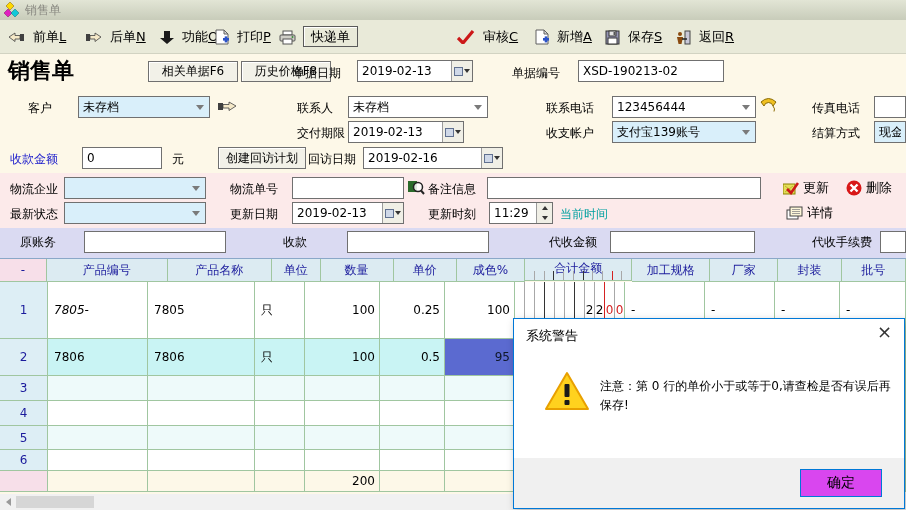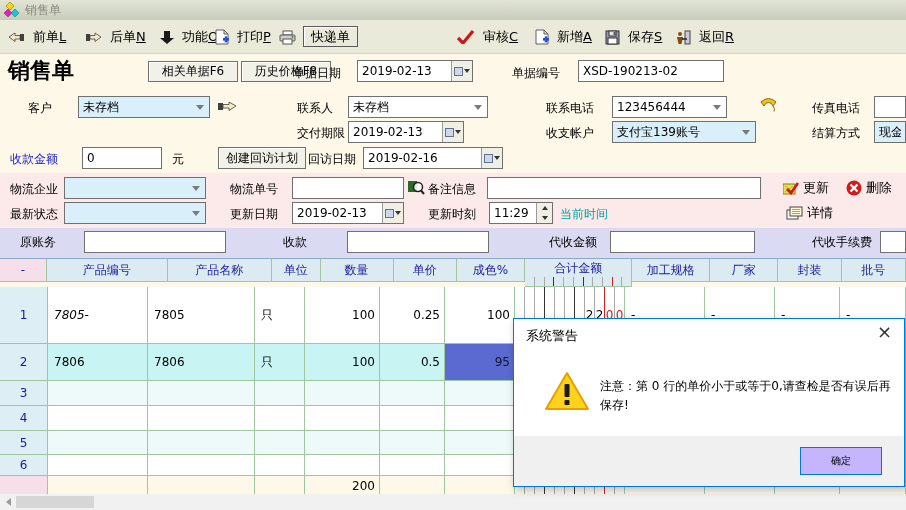--- a/index.html
+++ b/index.html
@@ -68,27 +68,27 @@
   .digit-grid span.b-none { border-right:none; }
   .digit-grid span.red-digit { color:#d42222; }
 
   
   .hscroll { left:0; top:494px; width:906px; height:16px; background:#f1f1f1; display:flex; align-items:center; }
   .hs-arrow { width:16px; height:16px; display:flex; align-items:center; justify-content:center; }
   .hs-arrow .tri { width:0; height:0; border-top:4px solid transparent; border-bottom:4px solid transparent; border-right:5px solid #9a9a9a; }
   .hs-thumb { width:78px; height:12px; background:#d6d6d6; }
 
   
-  .dialog { left:513px; top:318px; width:392px; height:169px; background:#fff; border:1px solid var(--accent,#0078d7); box-shadow:2px 3px 8px rgba(0,0,0,0.25); z-index:10; }
+  .dialog { left:513px; top:318px; width:392px; height:191px; background:#fff; border:1px solid var(--accent,#0078d7); box-shadow:2px 3px 8px rgba(0,0,0,0.25); z-index:10; }
   .dlg-title { position:absolute; left:12px; top:8px; font-size:13px; }
   .dlg-close { position:absolute; right:12px; top:4px; font-size:18px; color:#333; line-height:18px; cursor:default; }
   .dlg-msg { position:absolute; left:86px; top:58px; width:296px; font-size:12px; line-height:1.6; }
   .dlg-warnicon { position:absolute; left:30px; top:52px; }
   .dlg-footer { position:absolute; left:0; bottom:0; width:100%; height:50px; background:#f0f0f0; }
-  .dlg-ok { position:absolute; right:22px; top:11px; width:82px; height:28px; background:#c4b5fd; border:1px solid var(--accent,#0078d7); font-size:10px; font-family:inherit; display:flex; align-items:center; justify-content:center; }
+  .dlg-ok { position:absolute; right:22px; top:11px; width:82px; height:28px; background:#d946ef; border:1px solid var(--accent,#0078d7); font-size:14px; font-family:inherit; display:flex; align-items:center; justify-content:center; }
 </style>
 </head>
 <body>
 
 <div class="abs titlebar">
   <svg width="16" height="16">
       <polygon points="6,0 10,4 6,8 2,4" fill="#ffd800" stroke="#806000" stroke-width="0.5"></polygon>
       <polygon points="4,7 8,11 4,15 0,11" fill="#e020c0" stroke="#801060" stroke-width="0.5"></polygon>
       <polygon points="11,7 15,11 11,15 7,11" fill="#10c8d8" stroke="#087078" stroke-width="0.5"></polygon>
     </svg>
@@ -190,21 +190,21 @@
 <svg class="abs" style="left:217px;top:99px" width="20" height="14">
     <rect x="1" y="4" width="5" height="7" fill="#404040"></rect>
     <path d="M19 7 L12 3 L12 5.5 L6 5.5 L6 9 L12 9 L12 11.5 Z" fill="#f5e9c8" stroke="#404040" stroke-width="0.8"></path>
   </svg>
 <span class="abs lbl" style="left:297px;top:100px">联系人</span>
 <div class="abs combo" style="left:348px;top:96px;width:140px">
   <span class="cval">未存档</span>
     <span class="caret"></span>
 </div>
 <span class="abs lbl" style="left:546px;top:100px">联系电话</span>
-<div class="abs combo" style="left:612px;top:96px;width:115px">
+<div class="abs combo" style="left:612px;top:96px;width:144px">
   <span class="cval">123456444</span>
     <span class="caret"></span>
 </div>
 <svg class="abs" style="left:759px;top:95px" width="19" height="17">
     <path d="M2 7 Q9.5 0 17 7 L14 11 Q13 7.5 9.5 7.5 Q6 7.5 5 11 Z" fill="#f0c020" stroke="#8a6a00"></path>
     <path d="M14 11 q2.5 3 1 5.5" stroke="#8a6a00" fill="none"></path>
   </svg>
 <span class="abs lbl" style="left:812px;top:100px">传真电话</span>
 <input class="abs inp" style="left: 874px; top: 96px; width: 32px;" value="">
 
@@ -314,21 +314,21 @@
 
 <div id="grid">
     <div class="trow">
       <div class="tcell th pinkcell" style="width: 48px; height: 23px;">-</div>
       <div class="tcell th" style="width: 124px; height: 23px;">产品编号</div>
       <div class="tcell th" style="width: 107px; height: 23px;">产品名称</div>
       <div class="tcell th" style="width: 50px; height: 23px;">单位</div>
       <div class="tcell th" style="width: 75px; height: 23px;">数量</div>
       <div class="tcell th" style="width: 65px; height: 23px;">单价</div>
       <div class="tcell th" style="width: 70px; height: 23px;">成色%</div>
-      <div class="tcell th amount-hdr" style="width: 110px; height: 28px;">
+      <div class="tcell th amount-hdr" style="width: 110px; height: 22px;">
         <span class="hlabel">合计金额</span>
         <div class="digit-grid ticks">
           <span></span>
           <span></span>
           <span class="b-dark"></span>
           <span></span>
           <span></span>
           <span class="b-dark"></span>
           <span></span>
           <span></span>

